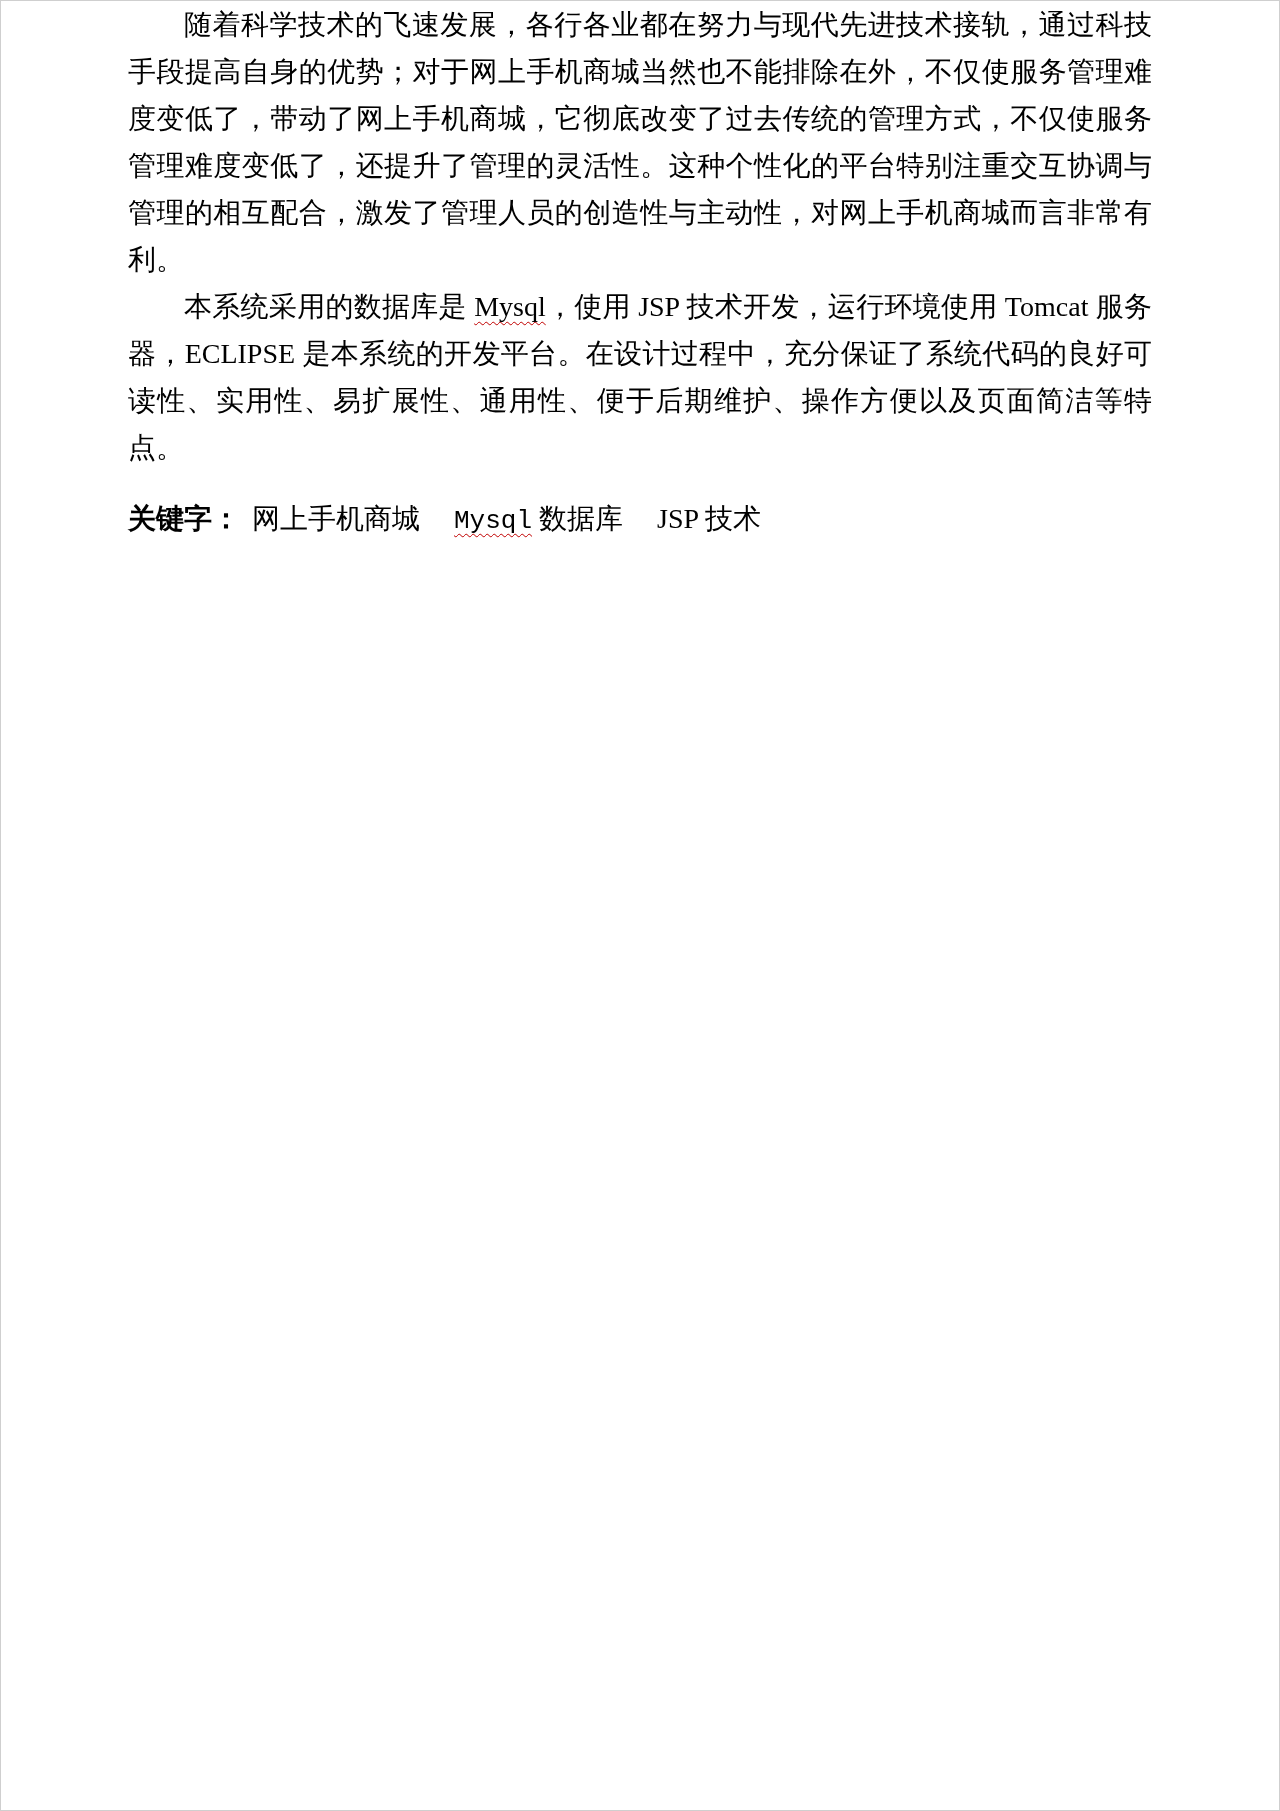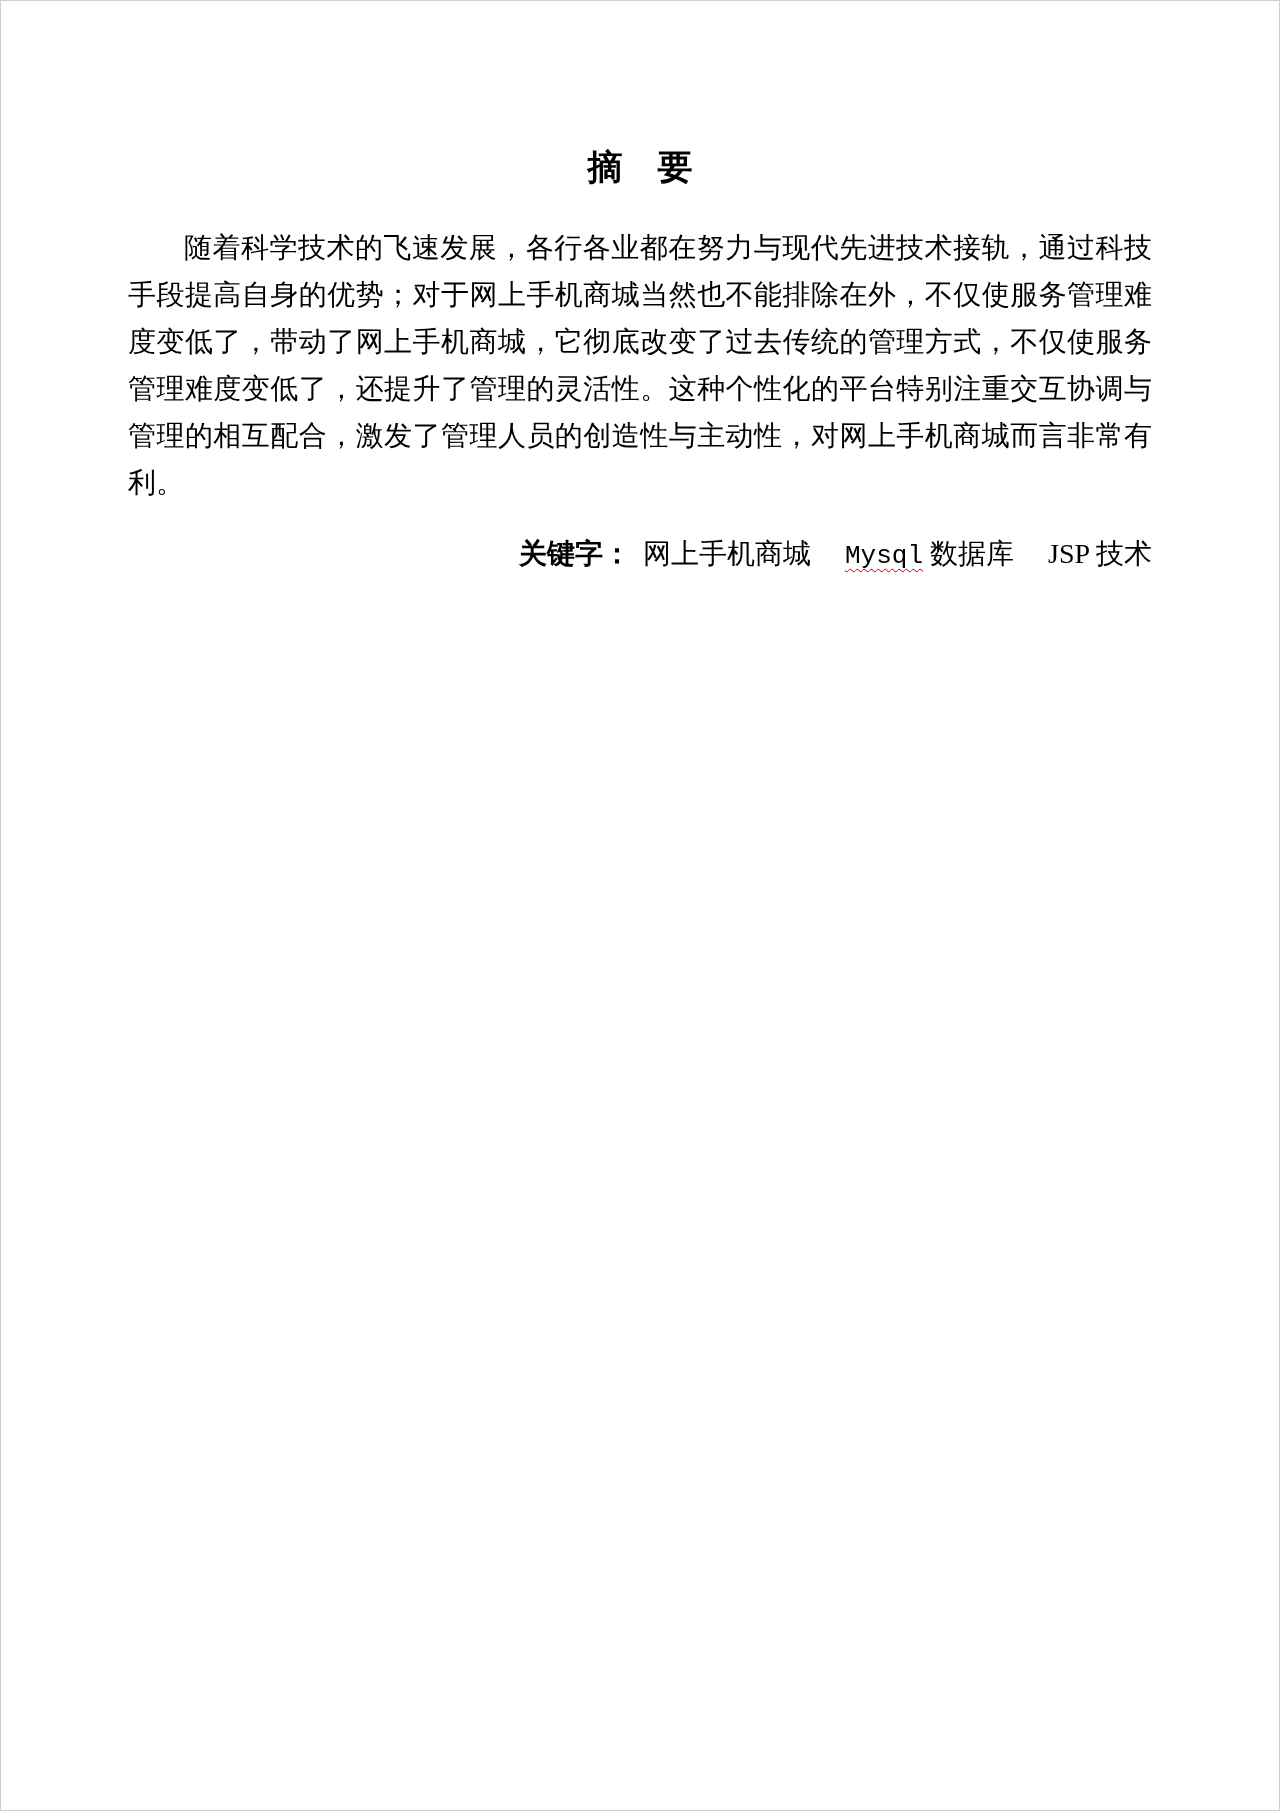--- a/index.html
+++ b/index.html
@@ -51,35 +51,34 @@
   .mono {
     font-family: "Liberation Mono", "DejaVu Sans Mono", monospace;
     font-size: 26px;
   }
   .keywords {
     font-family: "Liberation Serif", "DejaVu Serif", serif;
     font-size: 28px;
     line-height: 47px;
     margin: 24px 0 0 0;
     color: var(--text);
-    text-align: right;
   }
   .kw-label {
     font-family: "Liberation Sans", "DejaVu Sans", sans-serif;
     font-weight: bold;
     margin-right: 12px;
   }
   .kw { margin-right: 34px; }
   .kw:last-child { margin-right: 0; }
 </style>
 </head>
 <body>
 
 <div class="page">
 
-  <h1 class="title">摘　要</h1>
 
   <p class="para indent">随着科学技术的飞速发展，各行各业都在努力与现代先进技术接轨，通过科技手段提高自身的优势；对于网上手机商城当然也不能排除在外，不仅使服务管理难度变低了，带动了网上手机商城，它彻底改变了过去传统的管理方式，不仅使服务管理难度变低了，还提升了管理的灵活性。这种个性化的平台特别注重交互协调与管理的相互配合，激发了管理人员的创造性与主动性，对网上手机商城而言非常有利。</p>
 
+  <p class="para indent"><span>本系统采用的数据库是 </span><span class="misspelled">Mysql</span><span>，使用 JSP 技术开发，运行环境使用 Tomcat 服务器，ECLIPSE 是本系统的开发平台。在设计过程中，充分保证了系统代码的良好可读性、实用性、易扩展性、通用性、便于后期维护、操作方便以及页面简洁等特点。</span></p>
 
   <p class="keywords"><span class="kw-label">关键字：</span><span class="kw">网上手机商城</span><span class="kw"><span class="misspelled mono">Mysql</span><span> 数据库</span></span><span class="kw">JSP 技术</span></p>
 
 </div>
 
 </body></html>

